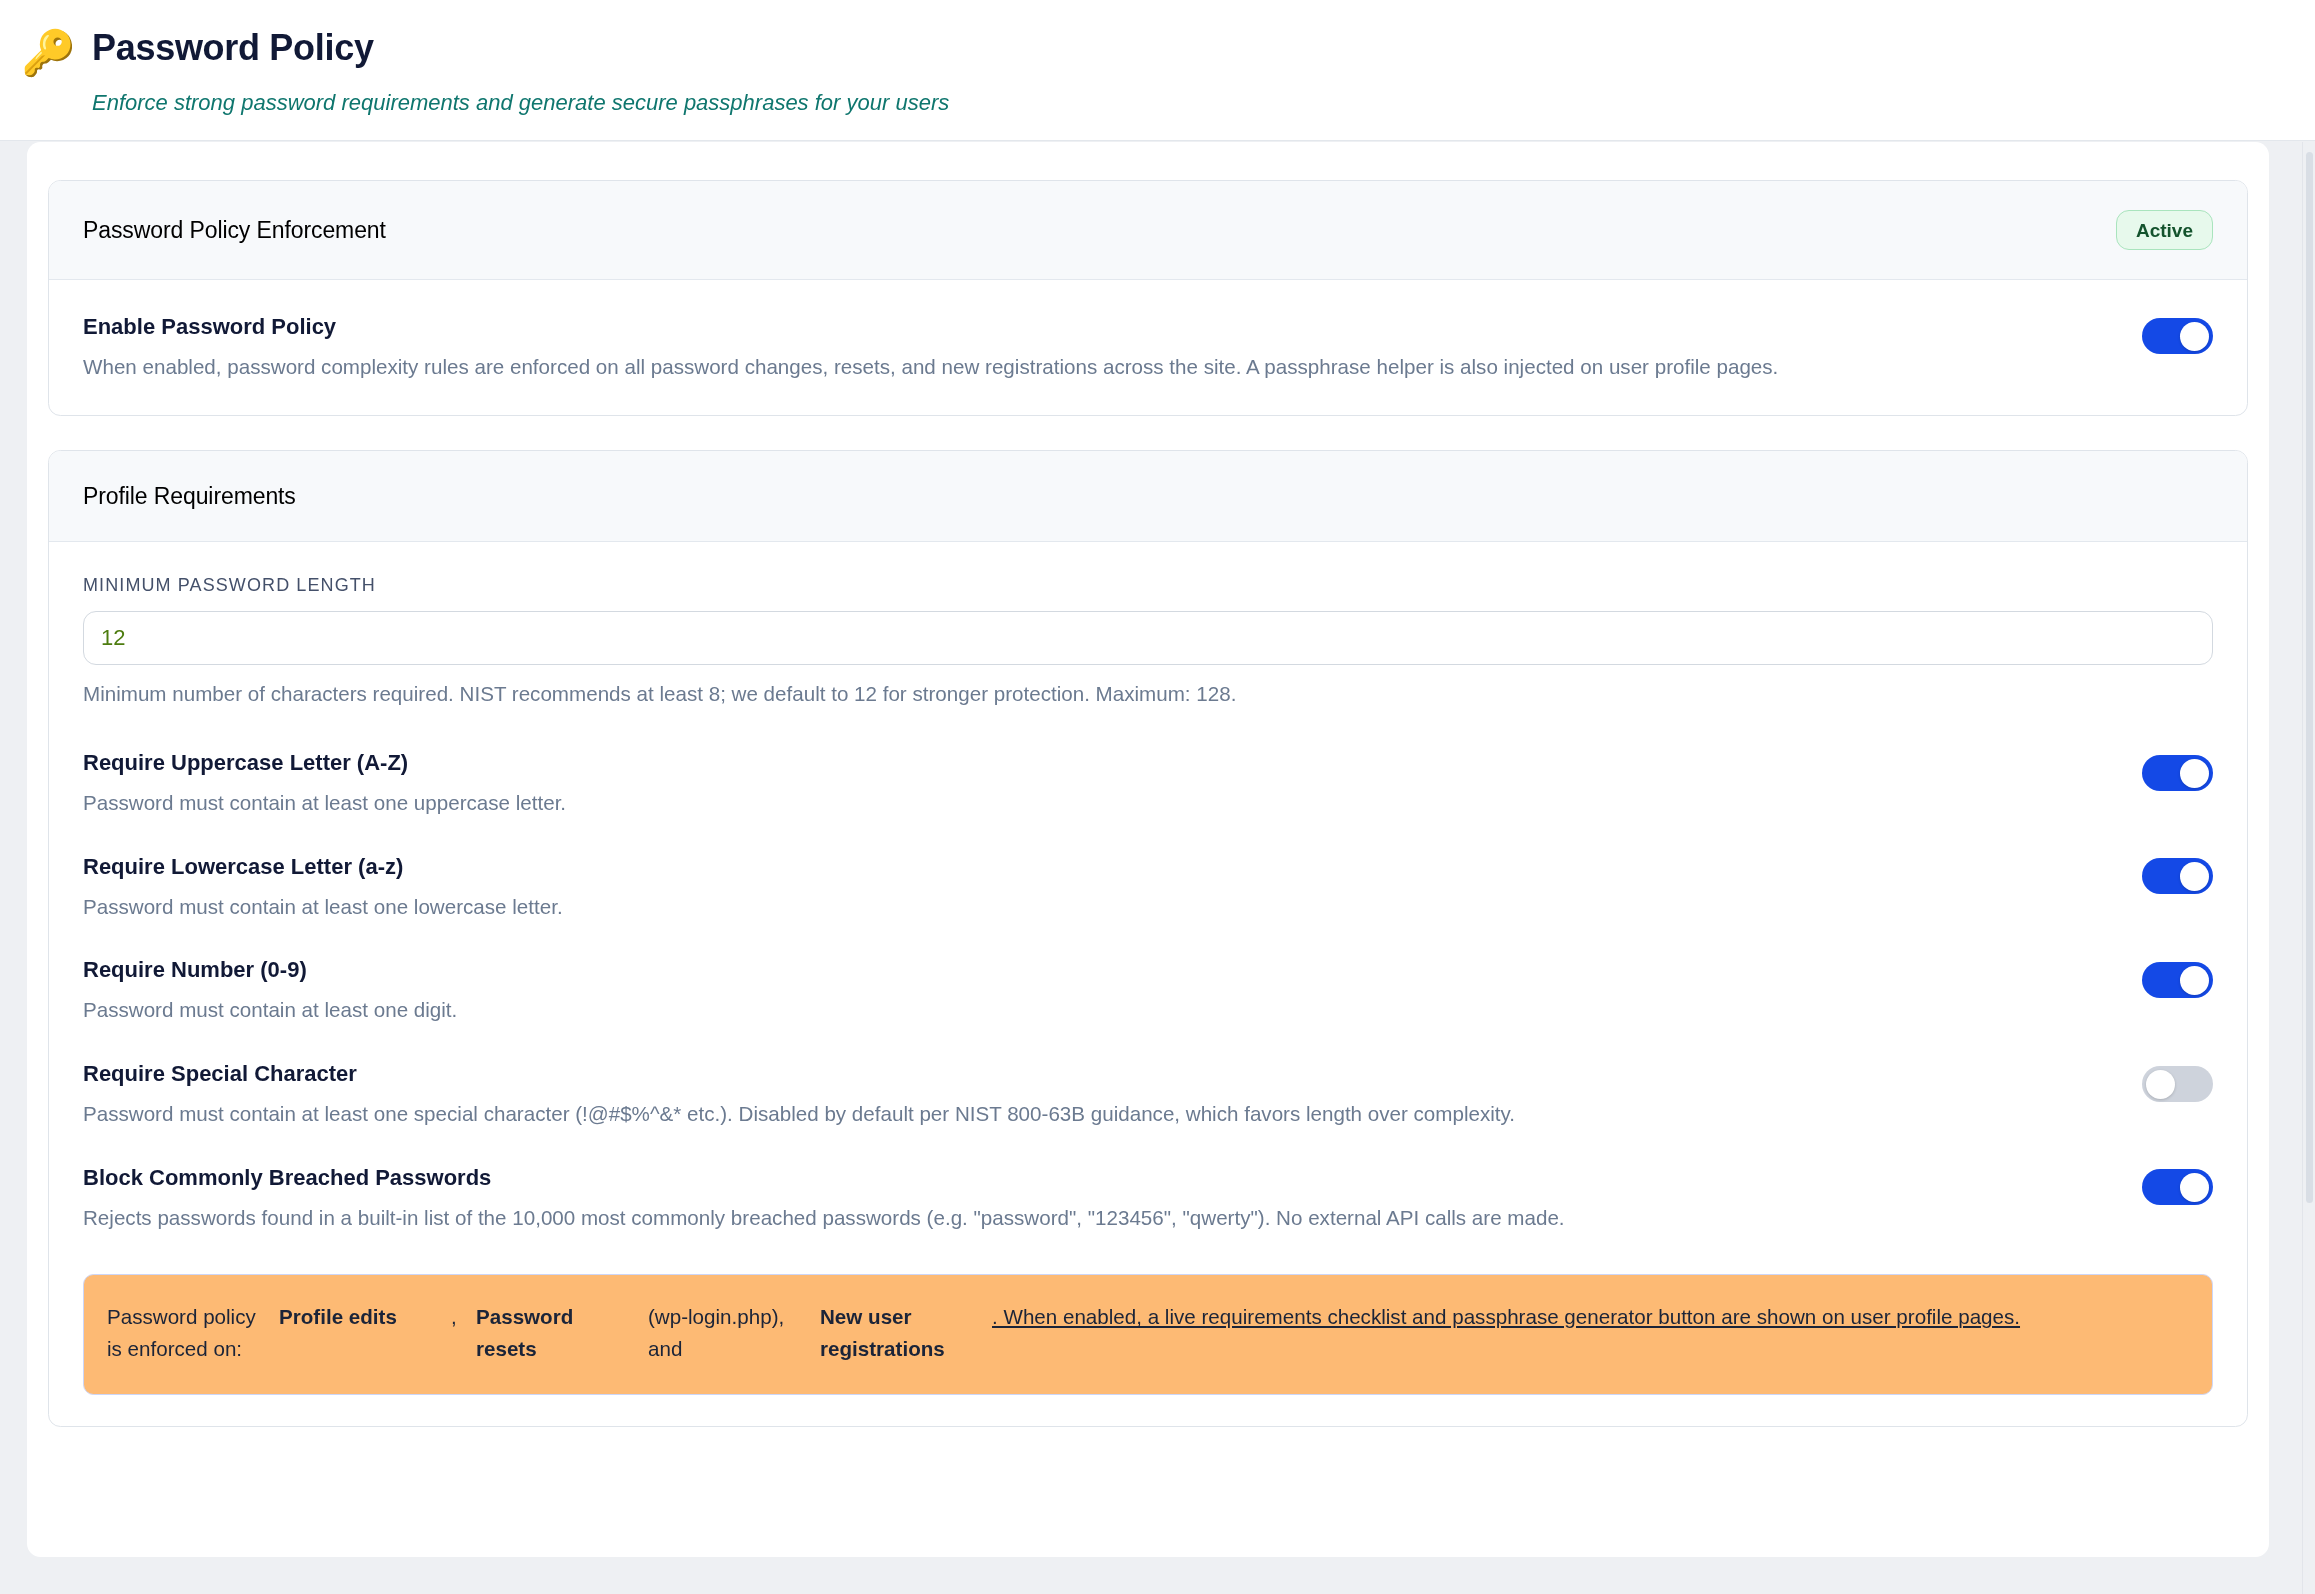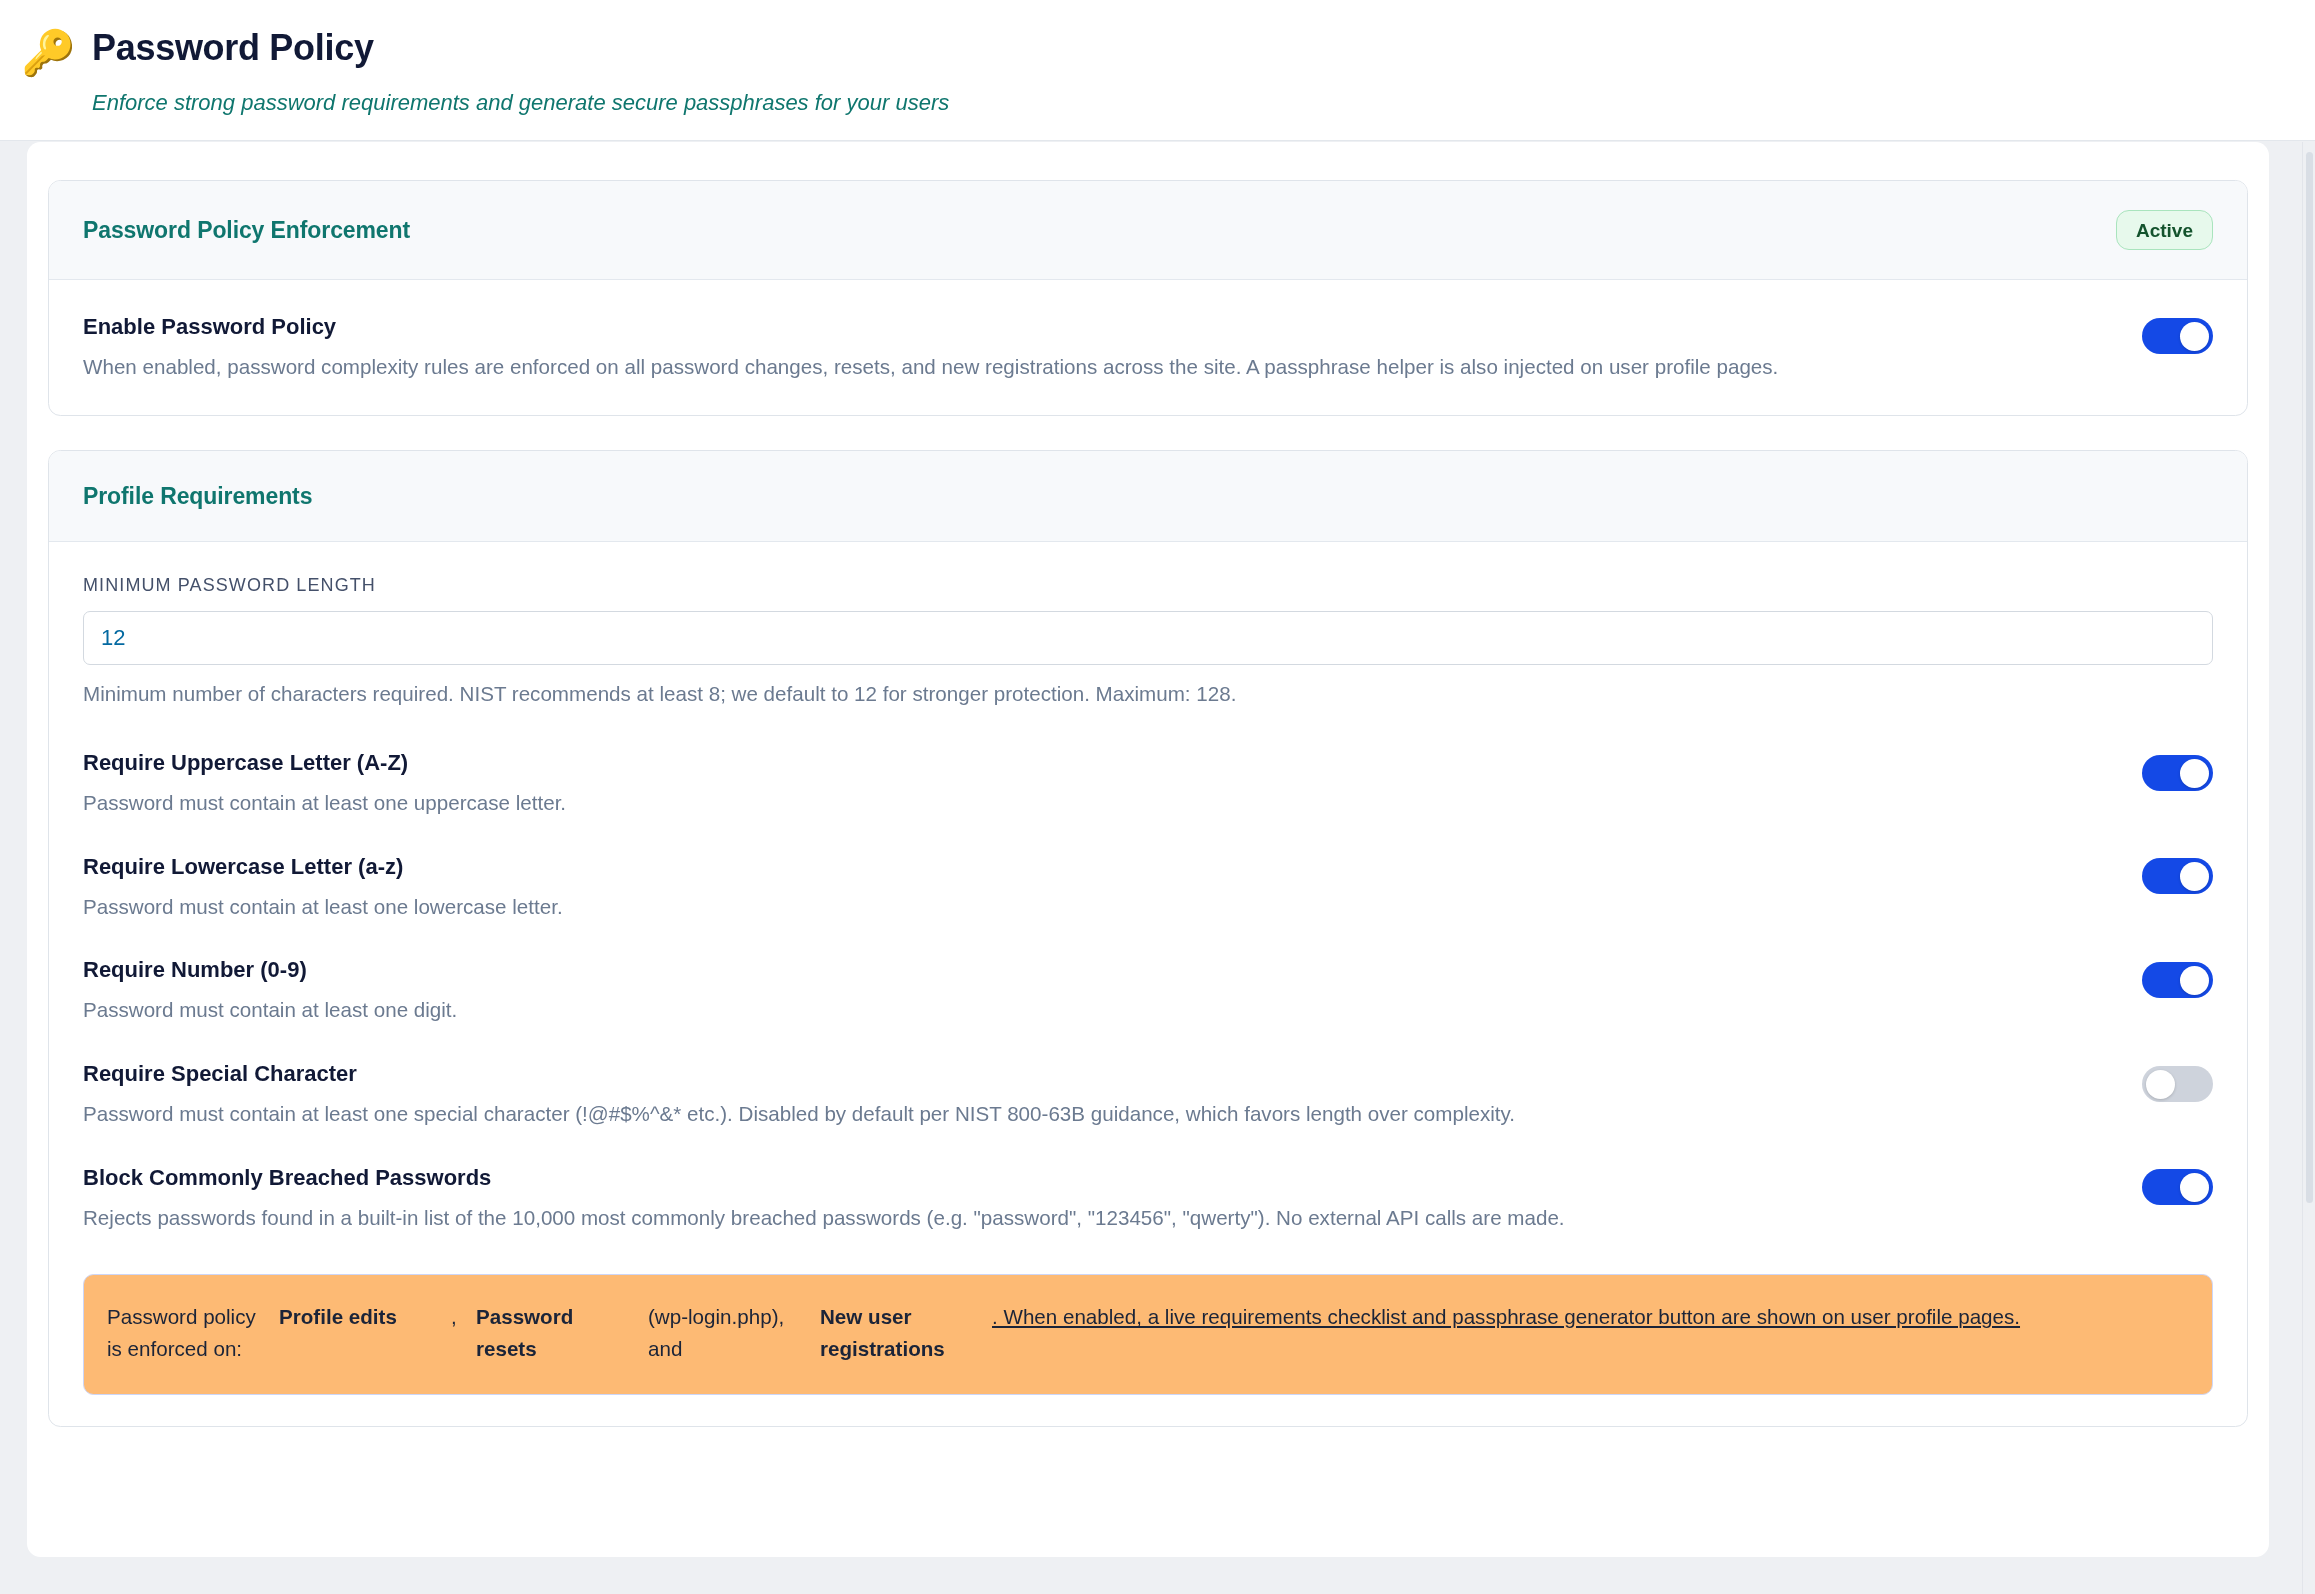--- a/index.html
+++ b/index.html
@@ -81,22 +81,22 @@
     background: #f7f9fb;
     border-bottom: 1px solid #e3e8ee;
     padding: 29px 34px 29px 34px;
     display: flex;
     align-items: center;
     justify-content: space-between;
     min-height: 91px;
   }
   .card-title {
     font-size: 23px;
-    font-weight: bold;
-    color: #0f766e;
+    font-weight: normal;
+    color: #000000;
     letter-spacing: -0.1px;
   }
   .badge {
     font-size: 19px;
     font-weight: bold;
     color: #14532d;
     background: #e7f9ec;
     border: 1px solid #a9e4bd;
     border-radius: 13px;
     padding: 9.6px 19px;
@@ -157,25 +157,25 @@
     font-weight: 400;
     color: #44506a;
     letter-spacing: 1.1px;
     text-transform: uppercase;
     margin-bottom: 15.3px;
   }
   .text-input {
     width: 100%;
     height: 54px;
     border: 1px solid #d3d9e0;
-    border-radius: 7px;
+    border-radius: 13px;
     background: #ffffff;
     font-family: "Liberation Sans", sans-serif;
     font-size: 22px;
-    color: #0369a1;
+    color: #4d7c0f;
     padding: 0 17px;
     outline: none;
   }
   .field-help {
     font-size: 20.6px;
     color: #6b7a90;
     margin-top: 16.3px;
     line-height: 1.3;
   }
 

